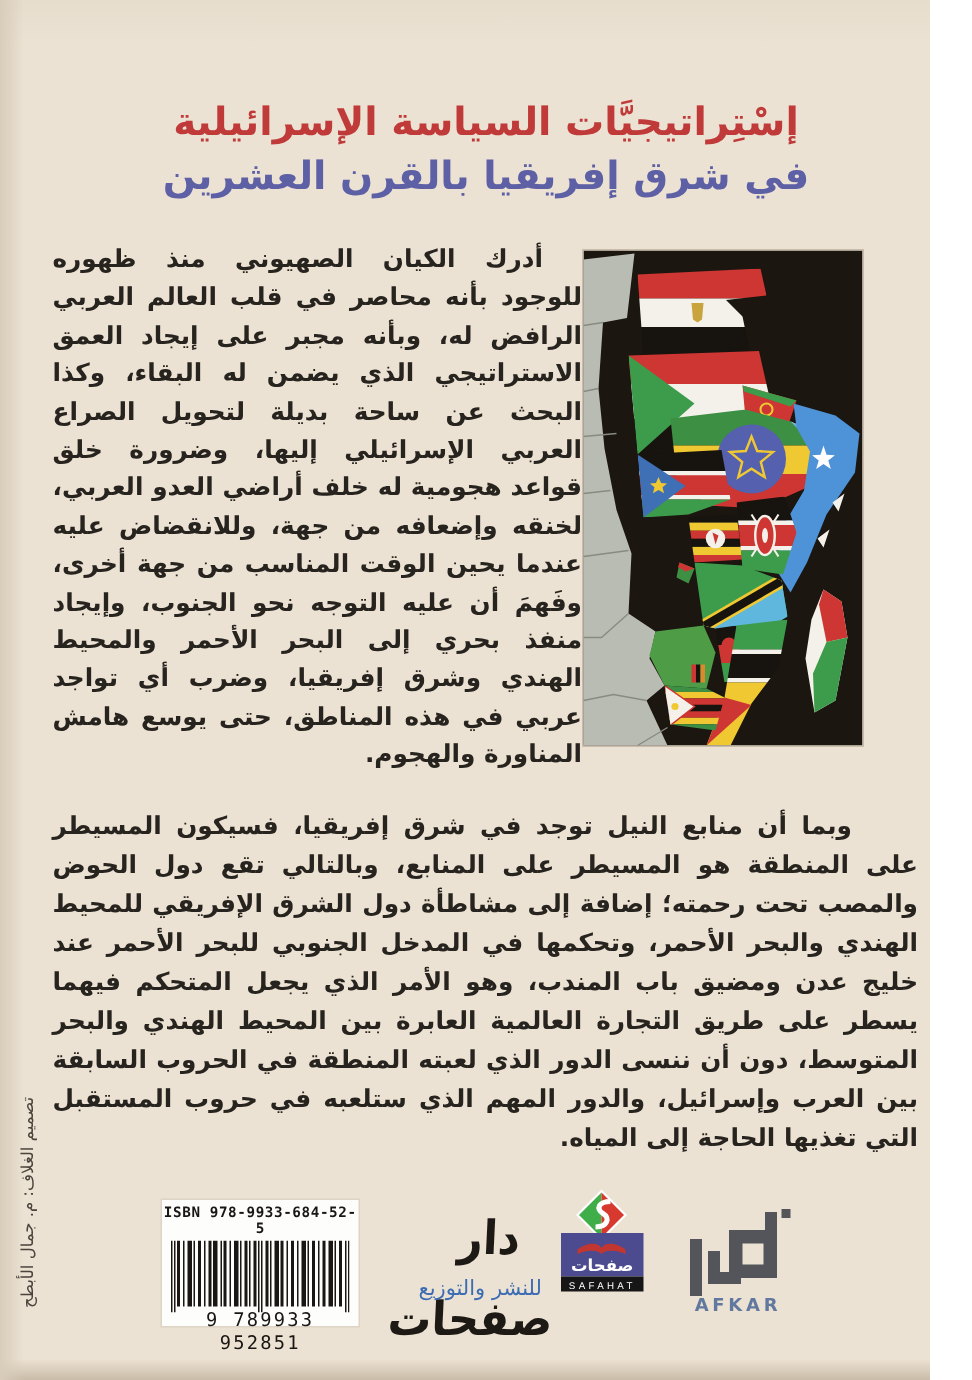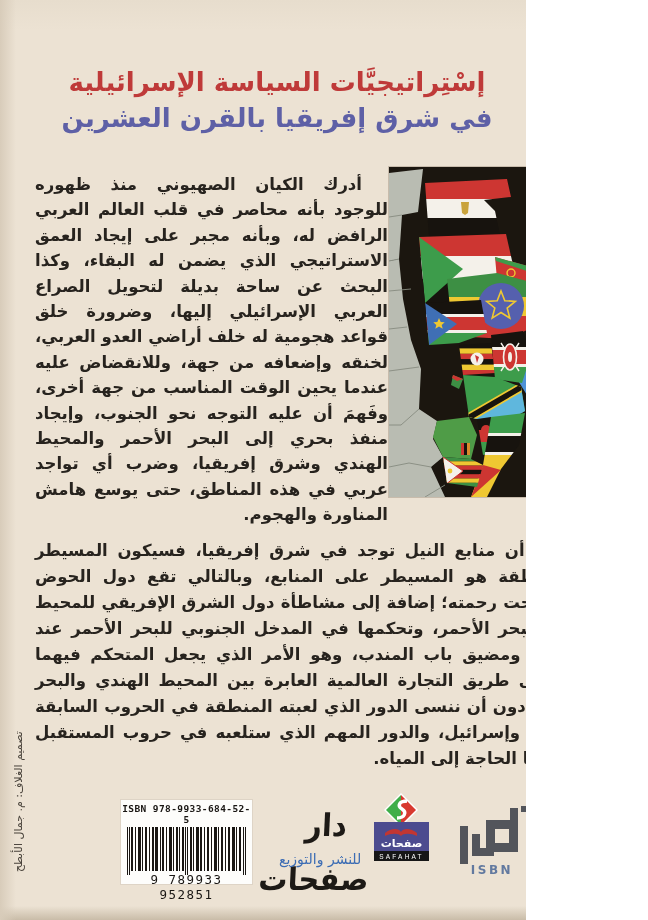--- a/index.html
+++ b/index.html
@@ -1,42 +1,42 @@
 <!DOCTYPE html>
 <html lang="ar"><head>
 <meta charset="utf-8">
 <style>
   html,body{margin:0;padding:0;}
   .page{
-    position:relative; width:526px; height:920px; overflow:hidden;
+    position:relative; width:620px; height:920px; overflow:hidden;
     background:
       linear-gradient(90deg, #d8ccba 0px, rgba(238,228,214,0) 16px),
       linear-gradient(0deg, #c9bca8 0px, rgba(238,228,214,0) 14px),
       linear-gradient(180deg, #e7ddcd 0px, rgba(238,228,214,0) 30px),
       #ece2d3;
     font-family:"DejaVu Sans", sans-serif;
   }
   
   .title-block{position:absolute; top:64px; left:0; right:0; text-align:center; transform:translateX(14px); direction:rtl;}
   .title-l1{font-size:26px; font-weight:700; color:#bf3a39; line-height:36px; letter-spacing:0;}
   .title-l2{font-size:26px; font-weight:700; color:#5e60a6; line-height:36px;}
   
   .para{direction:rtl; text-align:justify; color:#27231e; font-weight:700; position:absolute;}
-  .para1{left:35px; top:172px; width:353px; font-size:16.5px; line-height:25.4px; text-indent:26px;}
+  .para1{left:35px; top:160px; width:353px; font-size:16.5px; line-height:25.4px; text-indent:26px;}
   .para2{left:35px; top:538px; width:577px; font-size:16.5px; line-height:26px; text-indent:44px;}
   
   .map-wrap{position:absolute; left:389px; top:167px; width:186px; height:330px; outline:1px solid rgba(90,75,55,.25);}
   .map-wrap svg{display:block; width:100%; height:100%;}
   
   .spine-credit{
     position:absolute; left:12px; top:872px; transform:rotate(-90deg); transform-origin:left top;
     white-space:nowrap; direction:rtl; font-size:11px; color:#4a443c; font-weight:500; letter-spacing:.3px;
   }
   
-  .barcode-box{position:absolute; left:108px; top:800px; width:131px; height:84px; background:#fdfdfb; box-shadow:0 0 0 1px rgba(0,0,0,.06); text-align:center;margin-left:13px;}
+  .barcode-box{position:absolute; left:108px; top:800px; width:131px; height:84px; background:#fdfdfb; box-shadow:0 0 0 1px rgba(0,0,0,.06); text-align:center;}
   .isbn-label{font-family:"DejaVu Sans Mono", monospace; font-size:9.5px; font-weight:700; color:#191613; letter-spacing:.4px; padding-top:3px;}
   .bars{margin:2px auto 0 auto; display:block;}
   .bar-digits{font-family:"DejaVu Sans Mono", monospace; font-size:12.5px; color:#191613; letter-spacing:1.5px; margin-top:-3px;}
   
   .pub-callig{position:absolute; left:281px; top:800px; width:90px; height:52px; direction:rtl;
     font-size:29px; font-weight:700; color:#1d1a16; text-align:center; line-height:50px; transform:scaleY(1.08) skewX(-3deg);}
   .pub-tagline{position:absolute; left:279px; top:851px; width:92px; text-align:left; direction:rtl;
     font-size:14px; font-weight:400; color:#3b6cb4;}
   .pub-site{position:absolute; left:263px; top:871px; width:182px; text-align:center;
     font-size:14.5px; color:#58985f; letter-spacing:.4px;}
@@ -290,15 +290,15 @@
   <svg class="afkar-mark" viewBox="0 0 72 58">
     <g fill="#53555b">
       <rect x="4" y="20" width="8" height="38"></rect>
       <rect x="16" y="28" width="8" height="22"></rect>
       <rect x="16" y="42" width="22" height="8"></rect>
       <path fill-rule="evenodd" d="M30,14 L62,14 L62,46 L30,46 Z M39,23 L39,37 L53,37 L53,23 Z"></path>
       <rect x="54" y="2" width="8" height="12"></rect>
       <rect x="65" y="0" width="6" height="6"></rect>
     </g>
   </svg>
-  <div class="afkar-label">ISBN</div>
+  <div class="afkar-label">AFKAR</div>
 
 </div>
 
 </body></html>

